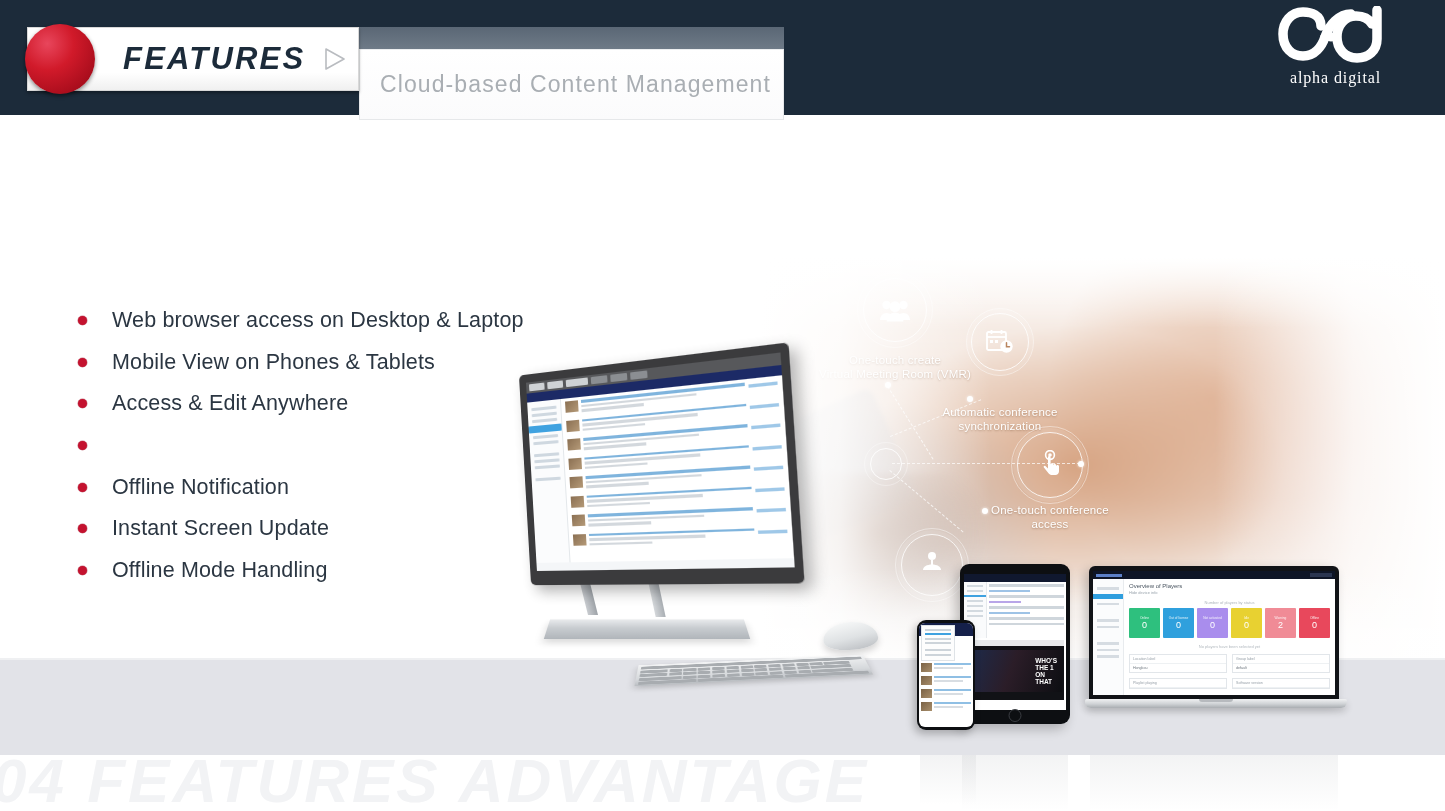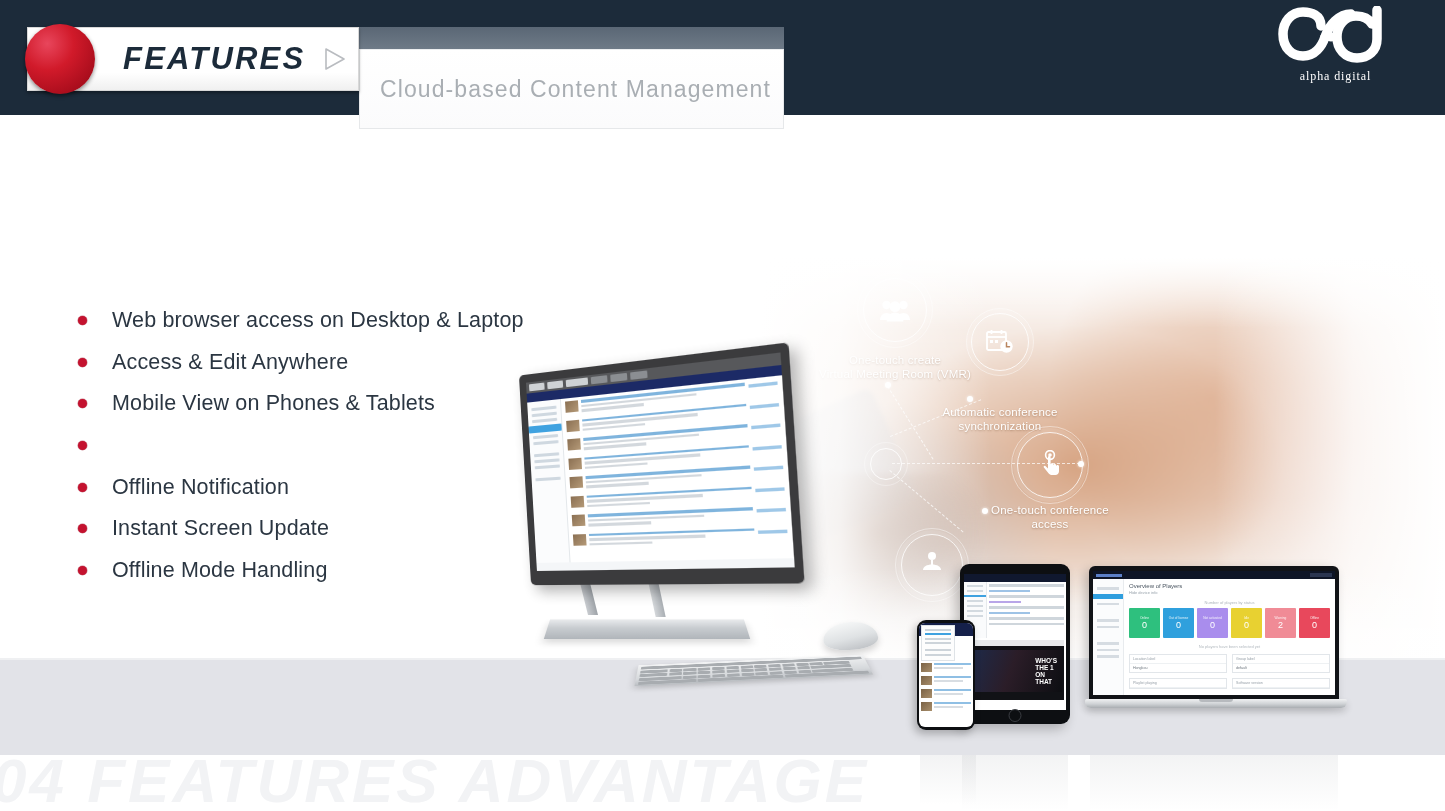--- a/index.html
+++ b/index.html
@@ -15,21 +15,21 @@
   .header-bar{
     position:absolute;left:0;top:0;width:1445px;height:115px;
     background:#1c2b3a;z-index:10;
   }
   .logo-block{
     position:absolute;right:47px;top:6px;width:125px;height:88px;z-index:14;
     display:flex;flex-direction:column;align-items:center;justify-content:flex-start;
   }
   .logo-mark{width:125px;height:62px;display:block;}
   .logo-word{
-    color:#ffffff;font-size:12px;letter-spacing:.9px;
+    color:#ffffff;font-size:16px;letter-spacing:.9px;
     font-family:"Liberation Serif","DejaVu Serif",serif;margin-top:1px;
   }
 
   
   .sw-badge{
     position:absolute;left:27px;top:27px;width:330px;height:62px;z-index:13;
     background:linear-gradient(180deg,#ffffff 0%,#ffffff 72%,#f0f0f0 100%);
     border:1px solid #d8d8d8;
     box-shadow:0 2px 3px rgba(0,0,0,.35);
     display:flex;align-items:center;
@@ -43,21 +43,21 @@
   .sw-text{
     margin-left:95px;font-style:italic;font-weight:bold;
     font-size:31px;letter-spacing:2.2px;color:#1c2b3a;
     font-family:"Liberation Sans","DejaVu Sans",sans-serif;
   }
   .sw-arrow{margin-left:17px;display:block;}
 
   
   .tabs{position:absolute;left:359px;top:27px;width:425px;z-index:12;}
   .tab{
-    box-sizing:border-box;width:425px;height:80px;
+    box-sizing:border-box;width:425px;height:71px;
     display:flex;align-items:center;padding-left:20px;
     font-family:"Liberation Sans","DejaVu Sans",sans-serif;
   }
   .tab.active{
     background:linear-gradient(180deg,#c2cbd4 0%,#b2bdc8 55%,#a8b4c0 100%);
     border:1px solid #9aa6b2;
     color:#ffffff;font-weight:bold;font-size:23px;letter-spacing:1.6px;
     text-shadow:0 1px 2px rgba(0,0,0,.35);
     box-shadow:0 2px 4px rgba(0,0,0,.30);
     height:73px;
@@ -746,25 +746,25 @@
   <div class="reflect" style="left:962px;top:755px;width:106px;height:56px;"></div>
   <div class="reflect" style="left:1090px;top:755px;width:248px;height:56px;"></div>
 
   <div class="bullets">
     <div class="b-row">
       <div class="b-dot"></div>
       <div class="b-text">Web browser access on Desktop &amp; Laptop</div>
     </div>
     <div class="b-row">
       <div class="b-dot"></div>
-      <div class="b-text">Access &amp; Edit Anywhere</div>
+      <div class="b-text">Mobile View on Phones &amp; Tablets</div>
     </div>
     <div class="b-row">
       <div class="b-dot"></div>
-      <div class="b-text">Mobile View on Phones &amp; Tablets</div>
+      <div class="b-text">Access &amp; Edit Anywhere</div>
     </div>
     <div class="b-row">
       <div class="b-dot"></div>
     </div>
     <div class="b-row">
       <div class="b-dot"></div>
       <div class="b-text">Offline Notification</div>
     </div>
     <div class="b-row">
       <div class="b-dot"></div>

